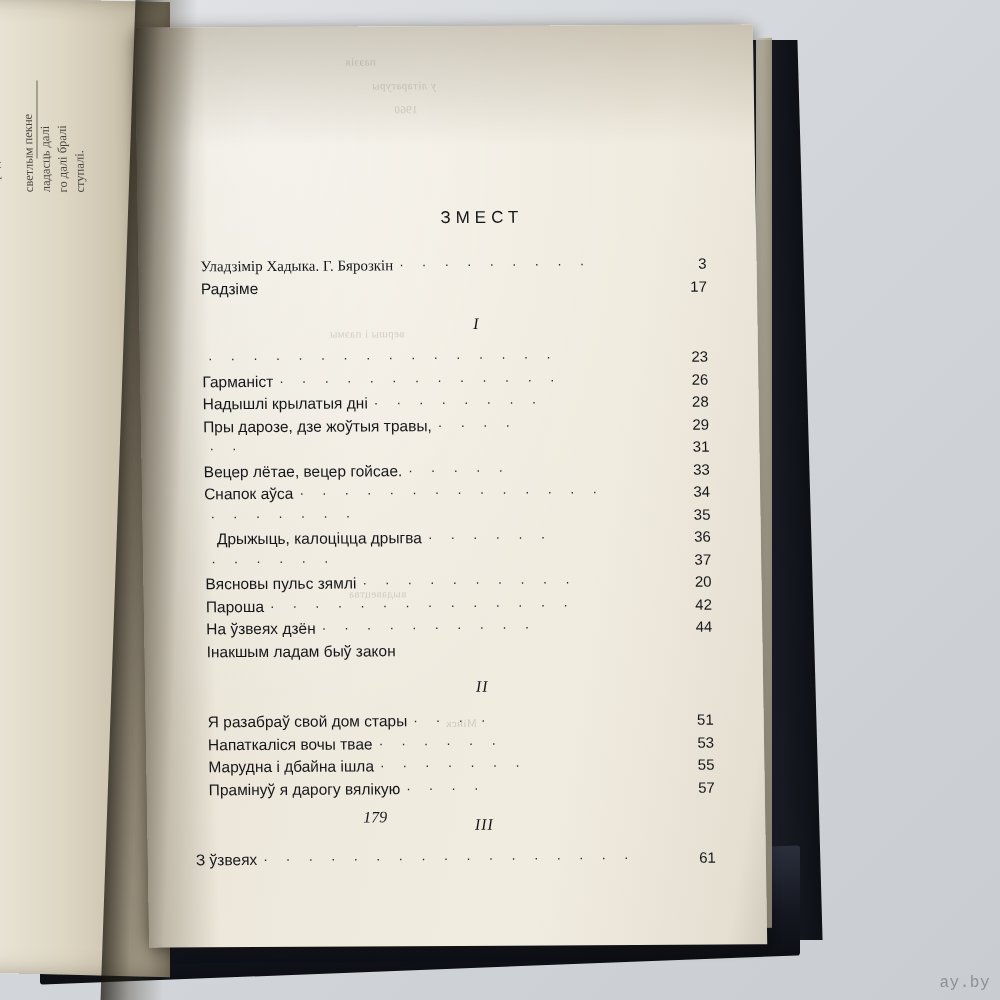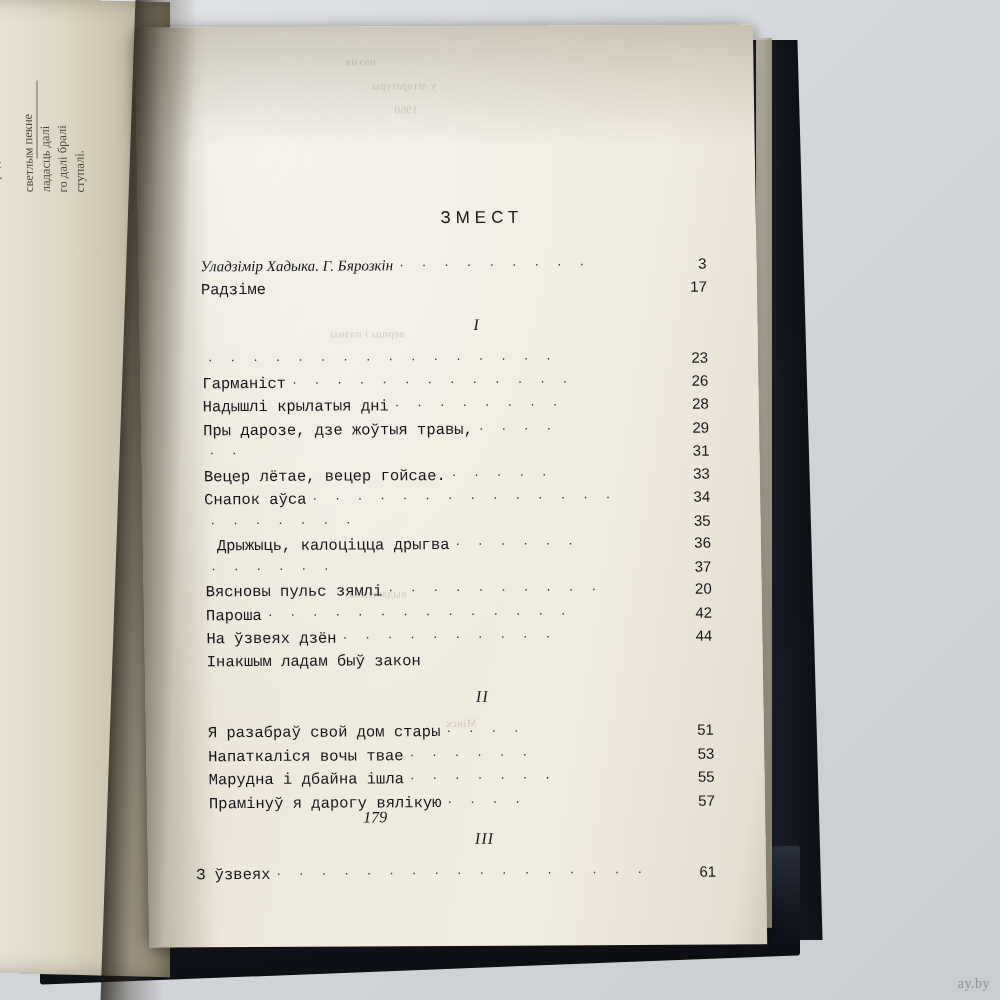--- a/index.html
+++ b/index.html
@@ -166,23 +166,22 @@
   }
 
   .entry {
     display: flex;
     align-items: baseline;
     font-size: 15.5px;
     line-height: 21.5px;
     font-family: "Liberation Sans", sans-serif;
     white-space: nowrap;
   }
-  .entry .title { flex: 0 0 auto; font-family: Liberation Mono, monospace; }
+  .entry .title { flex: 0 0 auto; }
   .entry .title.ital {
-    font-style: italic;
     font-family: "Liberation Serif", serif;
     font-size: 15px;
   }
   .entry .leaders {
     flex: 1 1 auto;
     overflow: hidden;
     margin: 0 6px;
     color: #2a2b30;
     letter-spacing: 7px;
     font-size: 14px;
@@ -211,22 +210,22 @@
     font-style: italic;
     font-family: "Liberation Serif", serif;
     color: #17181c;
   }
 
   
   #watermark {
     position: absolute;
     right: 10px;
     bottom: 8px;
-    font-family: Liberation Serif, serif;
-    font-size: 14px;
+    font-family: Liberation Mono, monospace;
+    font-size: 16px;
     color: #8d9097;
     letter-spacing: .5px;
   }
 
   
   #page-edge {
     position: absolute;
     left: 756px;
     top: 38px;
     width: 16px;

